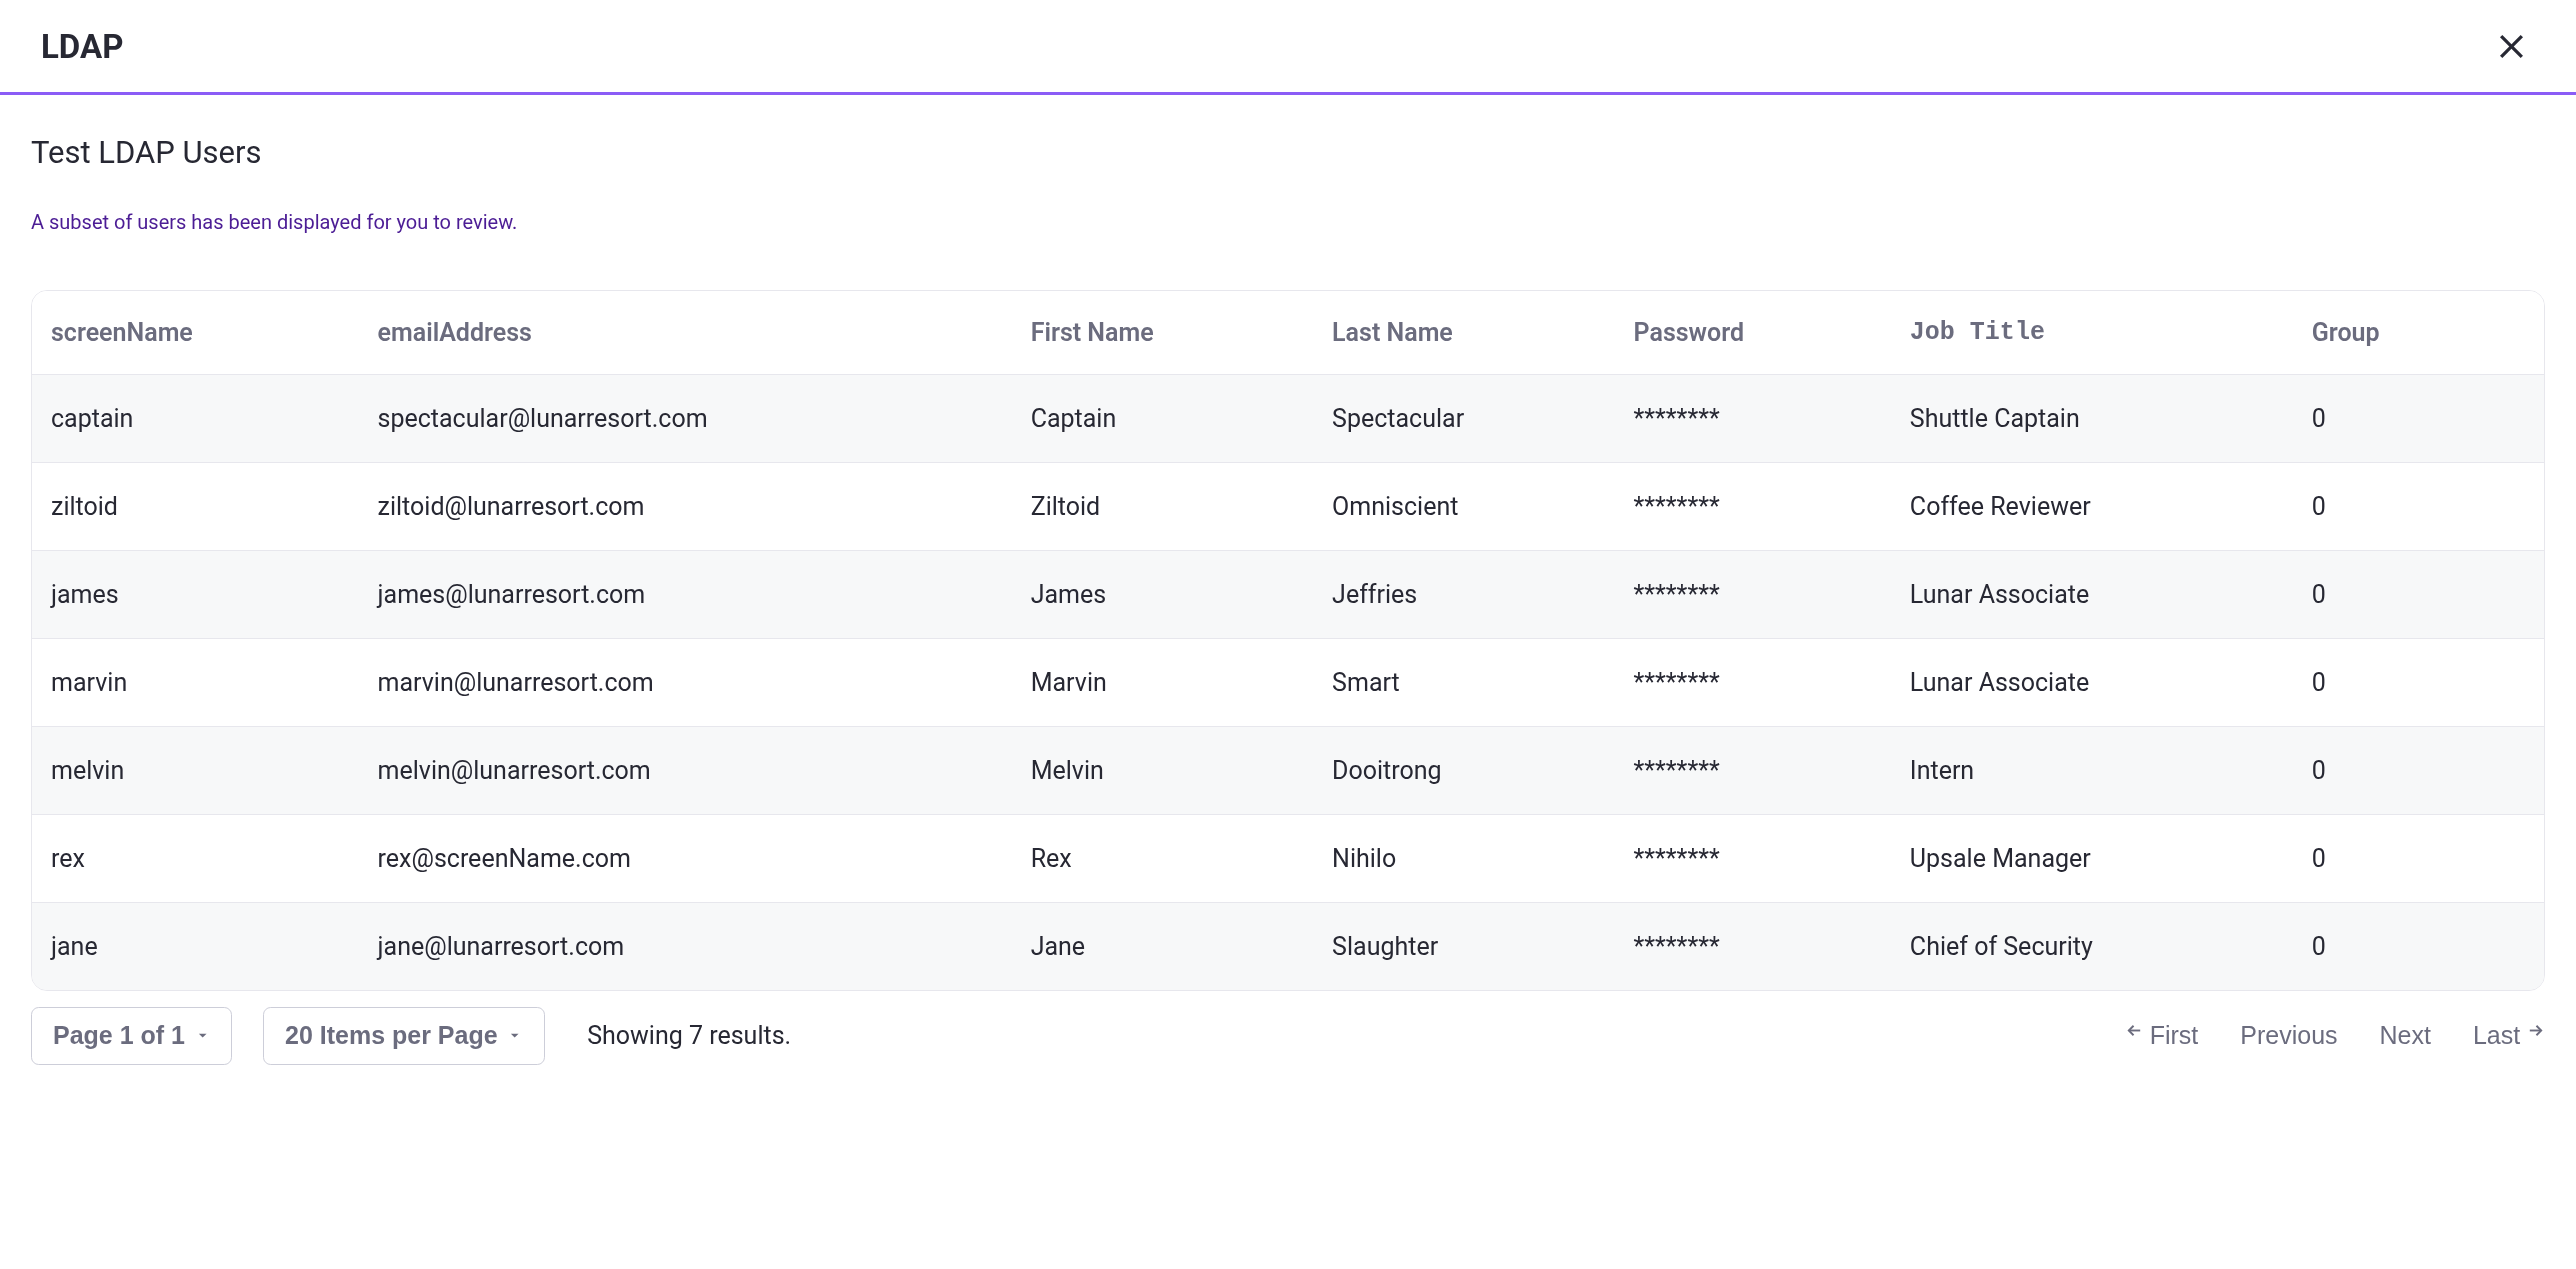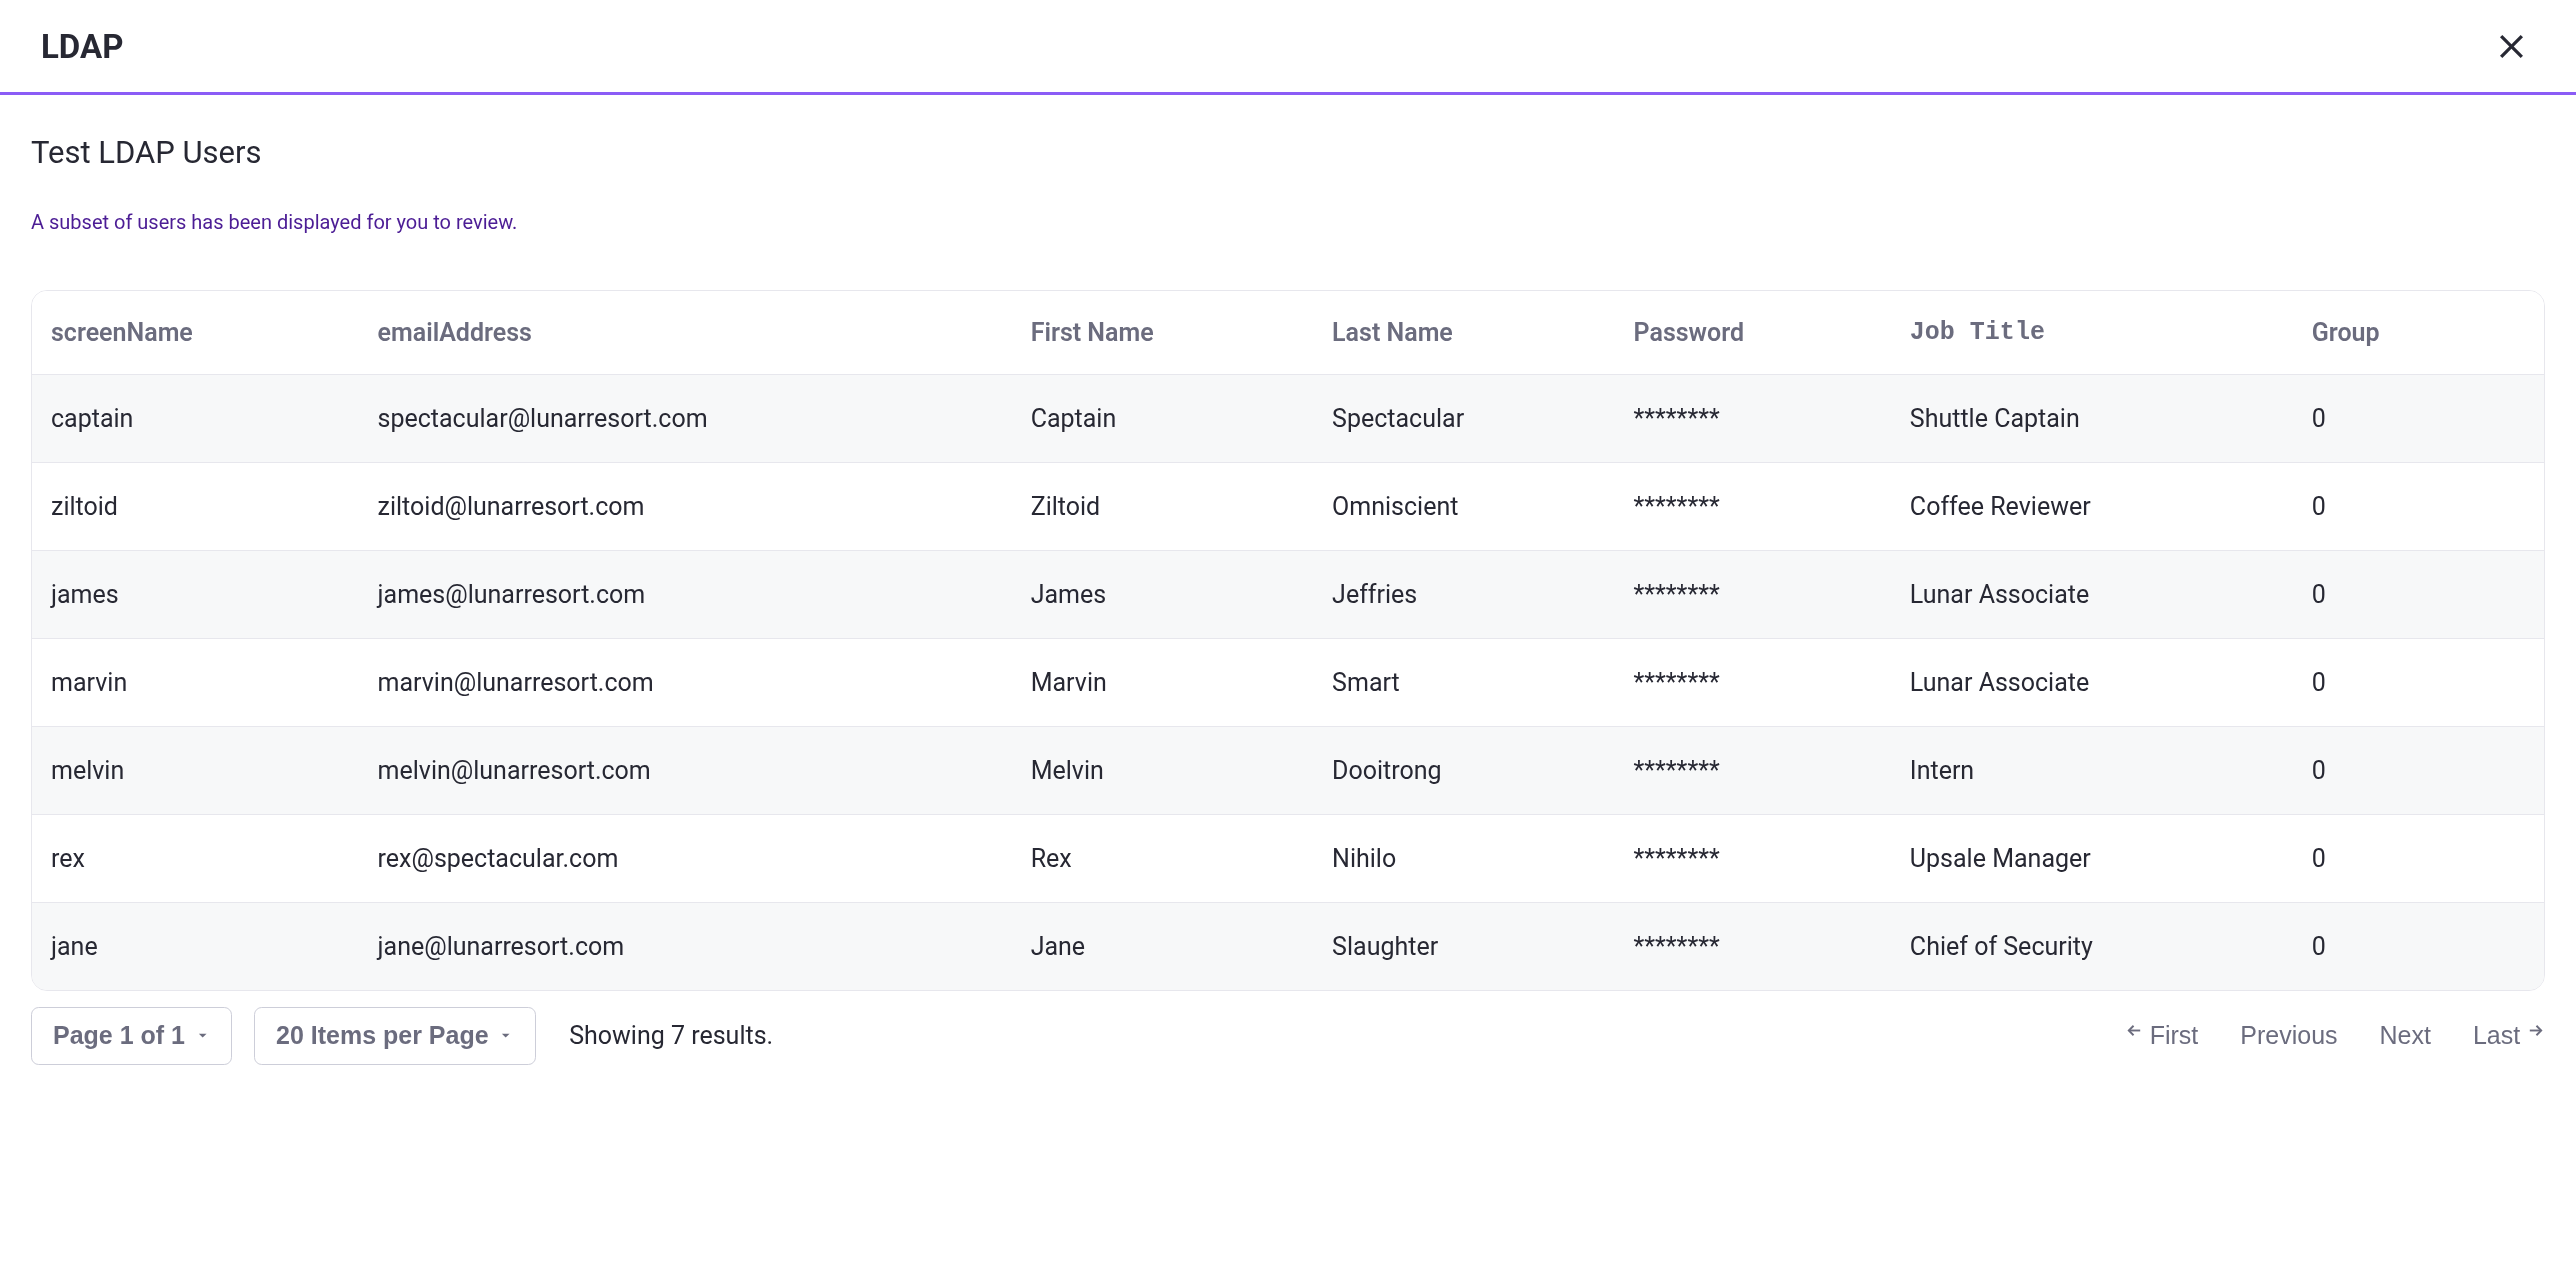--- a/index.html
+++ b/index.html
@@ -101,21 +101,21 @@
 
     .footer {
       padding: 15.4px 31px 0 31px;
       display: flex;
       align-items: center;
       justify-content: space-between;
     }
     .footer-left {
       display: flex;
       align-items: center;
-      gap: 22px;
+      gap: 31px;
     }
     .dropdown-btn {
       display: inline-flex;
       align-items: center;
       gap: 9.6px;
       padding: 13.5px 21px;
       border: 1px solid #cdced9;
       border-radius: 7.7px;
       background: #fff;
       font-size: 25px;
@@ -223,21 +223,21 @@
             <td>melvin</td>
             <td>melvin@lunarresort.com</td>
             <td>Melvin</td>
             <td>Dooitrong</td>
             <td>********</td>
             <td>Intern</td>
             <td>0</td>
           </tr>
           <tr>
             <td>rex</td>
-            <td>rex@spectacular.com</td>
+            <td>rex@screenName.com</td>
             <td>Rex</td>
             <td>Nihilo</td>
             <td>********</td>
             <td>Upsale Manager</td>
             <td>0</td>
           </tr>
           <tr>
             <td>jane</td>
             <td>jane@lunarresort.com</td>
             <td>Jane</td>

